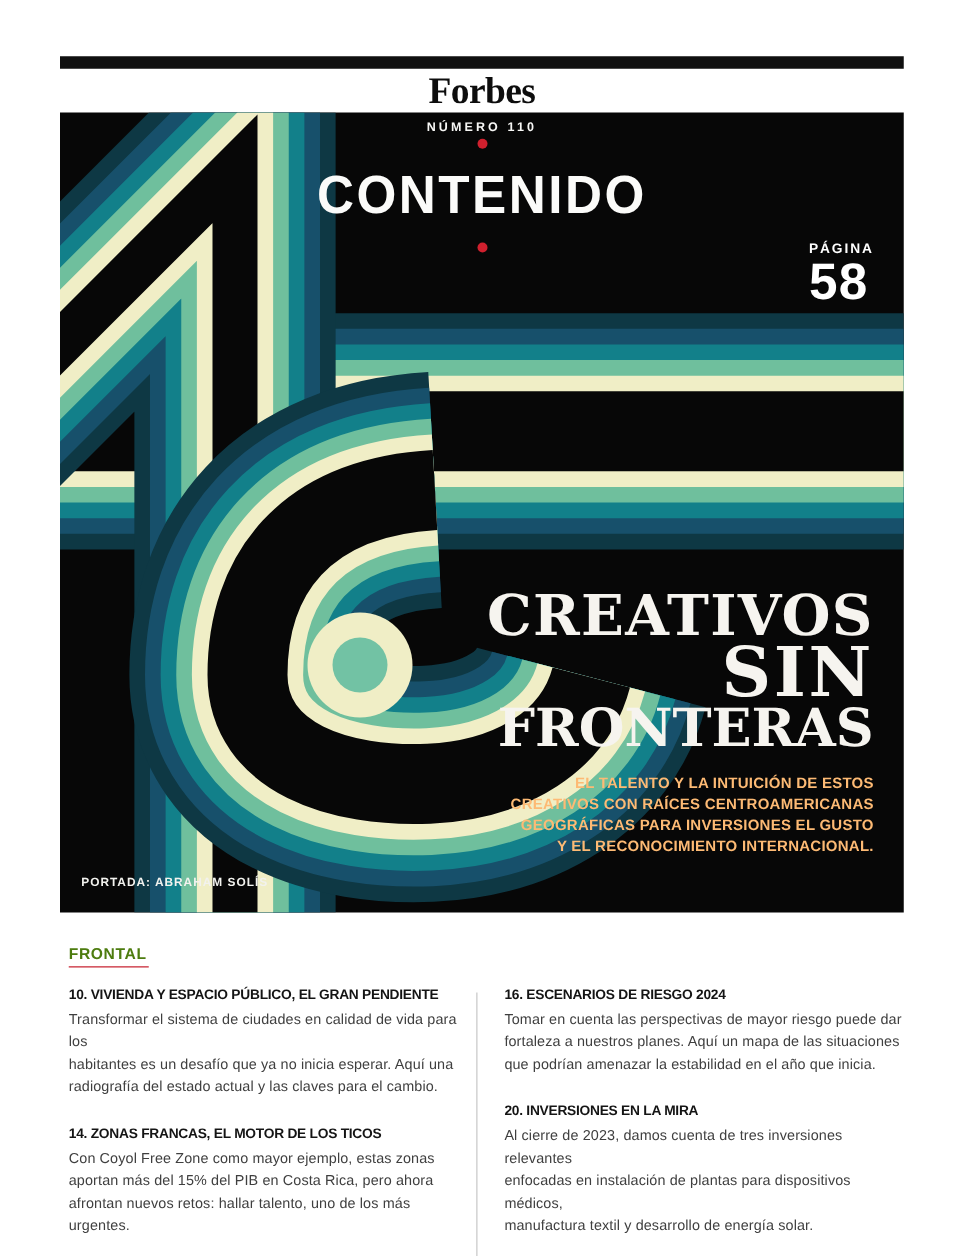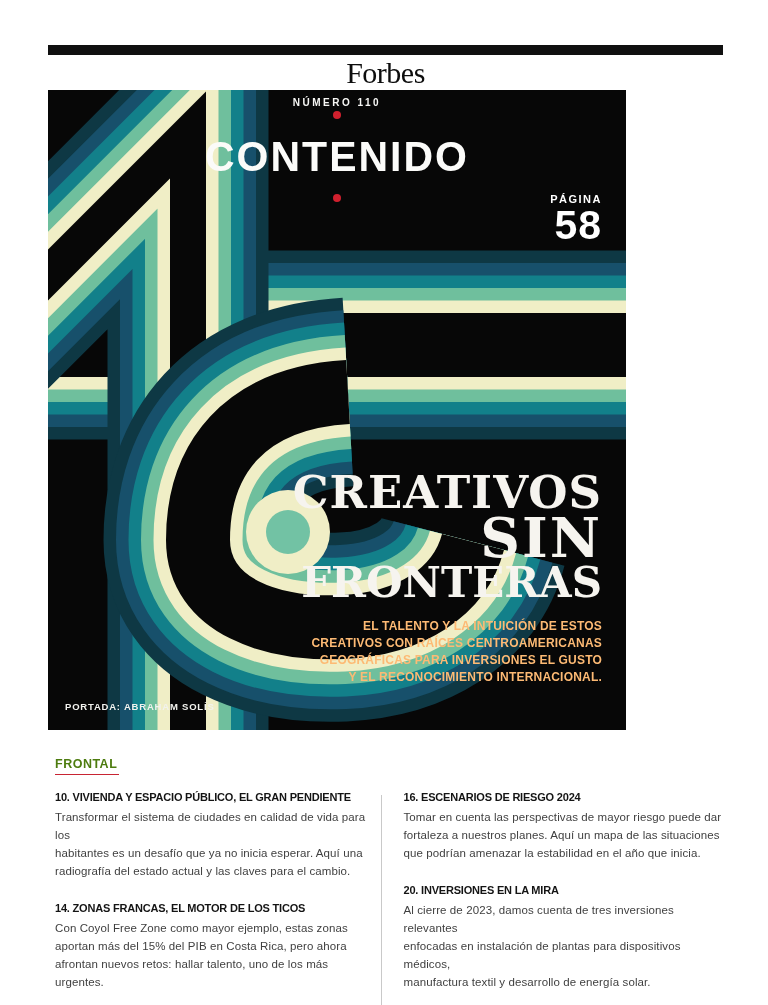--- a/index.html
+++ b/index.html
@@ -1,29 +1,29 @@
 <!DOCTYPE html>
 <html><head>
 <meta charset="utf-8">
 <style>
   html,body{margin:0;padding:0;background:#fff;}
   body{width:768px;height:1005px;position:relative;font-family:"Liberation Sans",sans-serif;-webkit-font-smoothing:antialiased;}
   .content{position:absolute;left:48px;top:45px;width:675px;}
   .top-rule{height:10px;background:#101010;}
   .masthead{height:35px;display:flex;align-items:center;justify-content:center;}
-  .brand{font-family:"Liberation Serif","DejaVu Serif",serif;font-weight:400;font-size:30px;letter-spacing:-0.5px;color:#0d0d0d;}
+  .brand{font-family:"Liberation Serif","DejaVu Serif",serif;font-weight:700;font-size:30px;letter-spacing:-0.5px;color:#0d0d0d;}
   
-  .cover{position:relative;width:578px;height:640px;background:#070707;overflow:hidden;}
+  .cover{position:relative;width:675px;height:640px;background:#070707;overflow:hidden;}
   .cover svg{position:absolute;left:0;top:0;}
   .cover-top{position:absolute;left:0;top:0;width:100%;text-align:center;color:#f7f7f5;}
   .issue-label{font-size:10px;font-weight:700;letter-spacing:2.5px;margin-top:7px;}
   .cover-title-row{margin-top:3px;display:flex;align-items:center;justify-content:center;gap:14px;flex-direction:column;}
   .cover-title{font-size:41px;font-weight:700;letter-spacing:2px;color:#fbfbf9;transform:scaleY(1.05);}
   .red-dot{width:8px;height:8px;border-radius:50%;background:#d0202e;display:inline-block;}
-  .page-ref{position:absolute;right:24px;top:103px;text-align:right;color:#fff;margin-left:25px;}
+  .page-ref{position:absolute;right:24px;top:103px;color:#fff;margin-left:25px;}
   .page-ref-label{font-size:11px;font-weight:700;letter-spacing:1.5px;}
   .page-ref-num{font-size:41px;font-weight:700;line-height:1.0;letter-spacing:1px;}
   .headline{position:absolute;right:24px;top:383px;text-align:right;color:#f6f4ef;font-family:"DejaVu Serif","Liberation Serif",serif;font-weight:700;}
   .h1a{font-size:45px;line-height:40px;letter-spacing:1px;}
   .h1b{font-size:55px;line-height:50px;letter-spacing:2px;}
   .h1c{font-size:42px;line-height:40px;letter-spacing:0px;}
   .dek{position:absolute;right:24px;top:528px;text-align:right;color:#fdba74;font-size:12px;font-weight:700;line-height:17px;letter-spacing:0.2px;}
   .credit{position:absolute;left:17px;bottom:18px;color:#f2f2ee;font-size:9.5px;font-weight:700;letter-spacing:0.8px;margin-top:15px;}
   
   .toc{padding-top:24px;}

